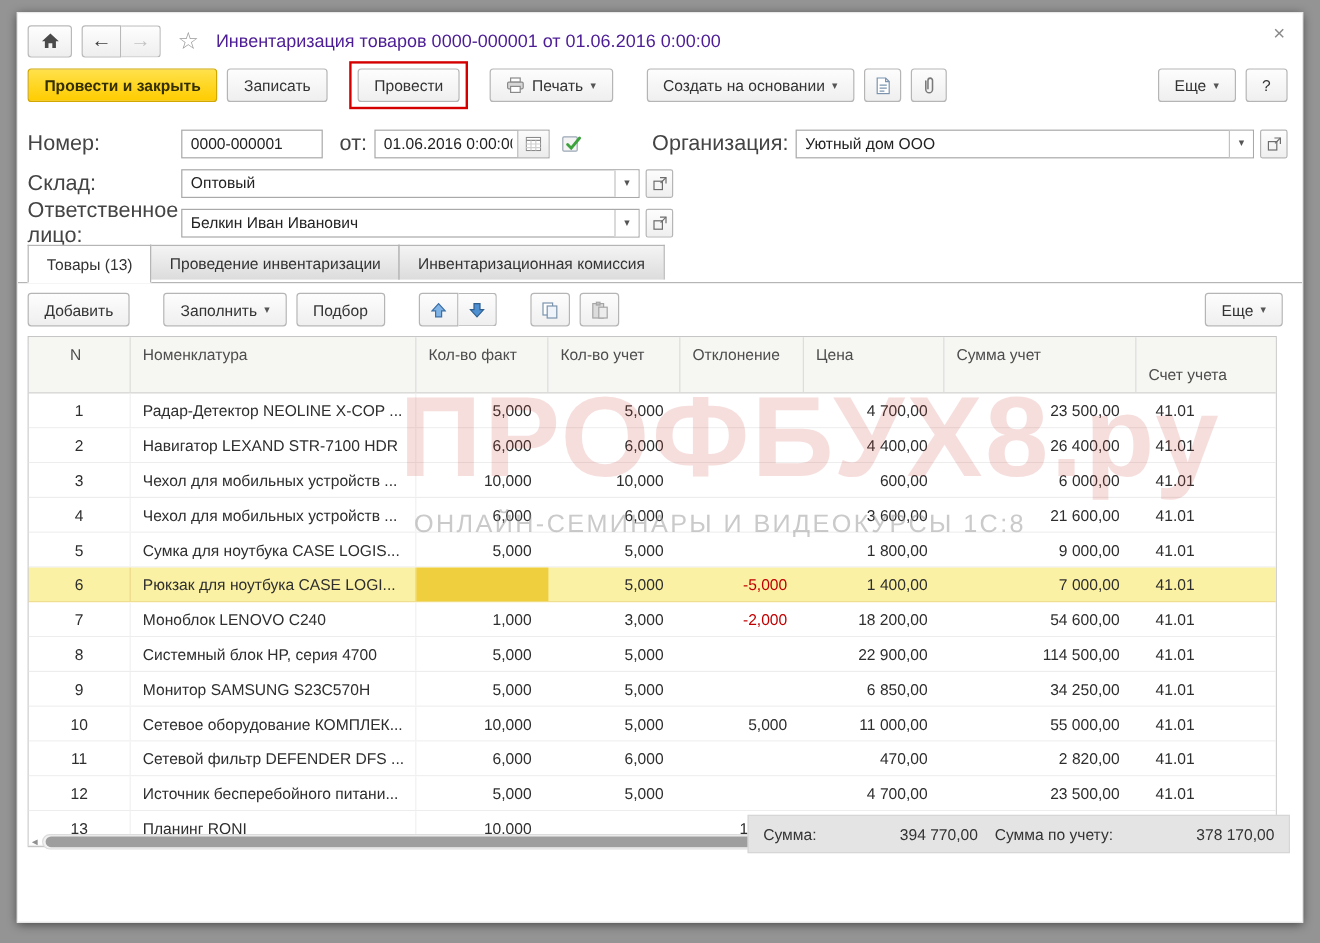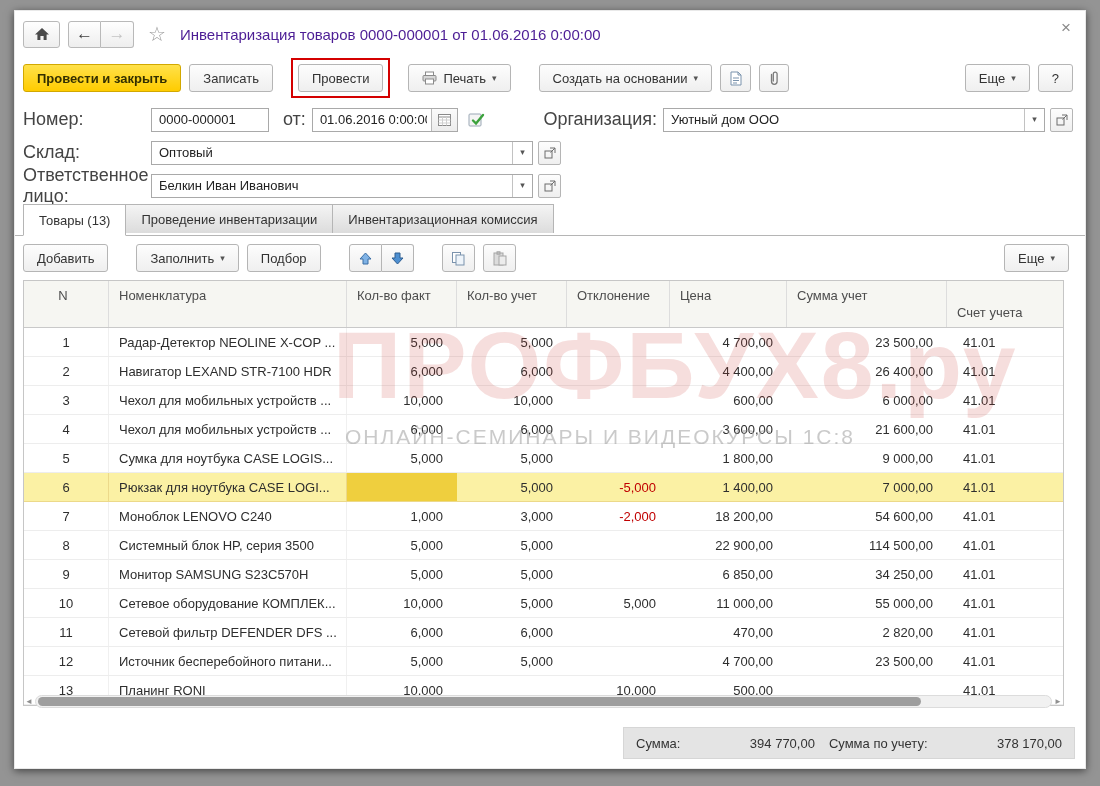--- a/index.html
+++ b/index.html
@@ -29,21 +29,21 @@
   .navgroup .tb-btn { width:33px; border-radius:0; }
   .navgroup .tb-btn:first-child { border-radius:3px 0 0 3px; }
   .navgroup .tb-btn:last-child { border-radius:0 3px 3px 0; border-left:none; }
   .arrow-back { font-size:17px; font-weight:bold; color:#3c3c3c; }
   .arrow-fwd { font-size:17px; font-weight:bold; color:#c3c3c3; }
   .star { font-size:20px; color:#9a9a9a; margin:0 14px 0 14px; }
   .wtitle { font-size:15px; color:#4c1d95; white-space:nowrap; }
   .close-x { position:absolute; right:14px; top:8px; font-size:17px; color:#8a8a8a; cursor:pointer; line-height:1; }
 
   
-  .cmdbar { height:42px; display:flex; align-items:center; padding:0 12px 0 8px; }
+  .cmdbar { height:42px; display:flex; align-items:flex-start; padding:0 12px 0 8px; }
   .btn {
     height:28px; background:linear-gradient(#fdfdfd,#efefef); border:1px solid #b5b5b5;
     border-radius:3px; font-size:13px; color:#333; padding:0 13px;
     display:inline-flex; align-items:center; gap:6px; cursor:pointer; white-space:nowrap;
     font-family:"Liberation Sans",sans-serif;
   }
   .btn.primary {
     background:linear-gradient(#ffe14a,#fc0); border-color:#d2a800;
     font-weight:bold; color:#332f00;
   }
@@ -128,21 +128,21 @@
     position:absolute; left:318px; top:300px; font-size:95px; font-weight:bold;
     color:rgba(201,58,52,0.17); white-space:nowrap; pointer-events:none; z-index:5; letter-spacing:2px;
   }
   .wm-sub {
     position:absolute; left:330px; top:414px; font-size:21px; color:rgba(150,150,150,0.5);
     white-space:nowrap; pointer-events:none; z-index:5; letter-spacing:2px;
   }
 
   
   .footer {
-    position:absolute; right:10px; top:716px; width:452px; height:32px; background:#e4e4e4;
+    position:absolute; right:10px; top:668px; width:452px; height:32px; background:#e4e4e4;
     border:1px solid #d6d6d6; display:flex; align-items:center; padding:0 12px; font-size:13px; color:#333;
   }
   .footer .fval { margin-left:auto; }
   .footer .flab2 { margin-left:14px; }
 
   svg { display:block; }
 </style>
 </head>
 <body>
 
@@ -446,21 +446,21 @@
             <div class="cell c-name">Моноблок  LENOVO C240</div>
             <div class="cell c-fact num">1,000</div>
             <div class="cell c-acc num">3,000</div>
             <div class="cell c-dev num neg">-2,000</div>
             <div class="cell c-price num">18 200,00</div>
             <div class="cell c-sum num">54 600,00</div>
             <div class="cell c-account">41.01</div>
           </div>
           <div class="trow">
             <div class="cell c-n">8</div>
-            <div class="cell c-name">Системный блок HP, серия 3500</div>
+            <div class="cell c-name">Системный блок HP, серия 4700</div>
             <div class="cell c-fact num">5,000</div>
             <div class="cell c-acc num">5,000</div>
             <div class="cell c-dev num"></div>
             <div class="cell c-price num">22 900,00</div>
             <div class="cell c-sum num">114 500,00</div>
             <div class="cell c-account">41.01</div>
           </div>
           <div class="trow">
             <div class="cell c-n">9</div>
             <div class="cell c-name">Монитор  SAMSUNG S23C570H</div>

